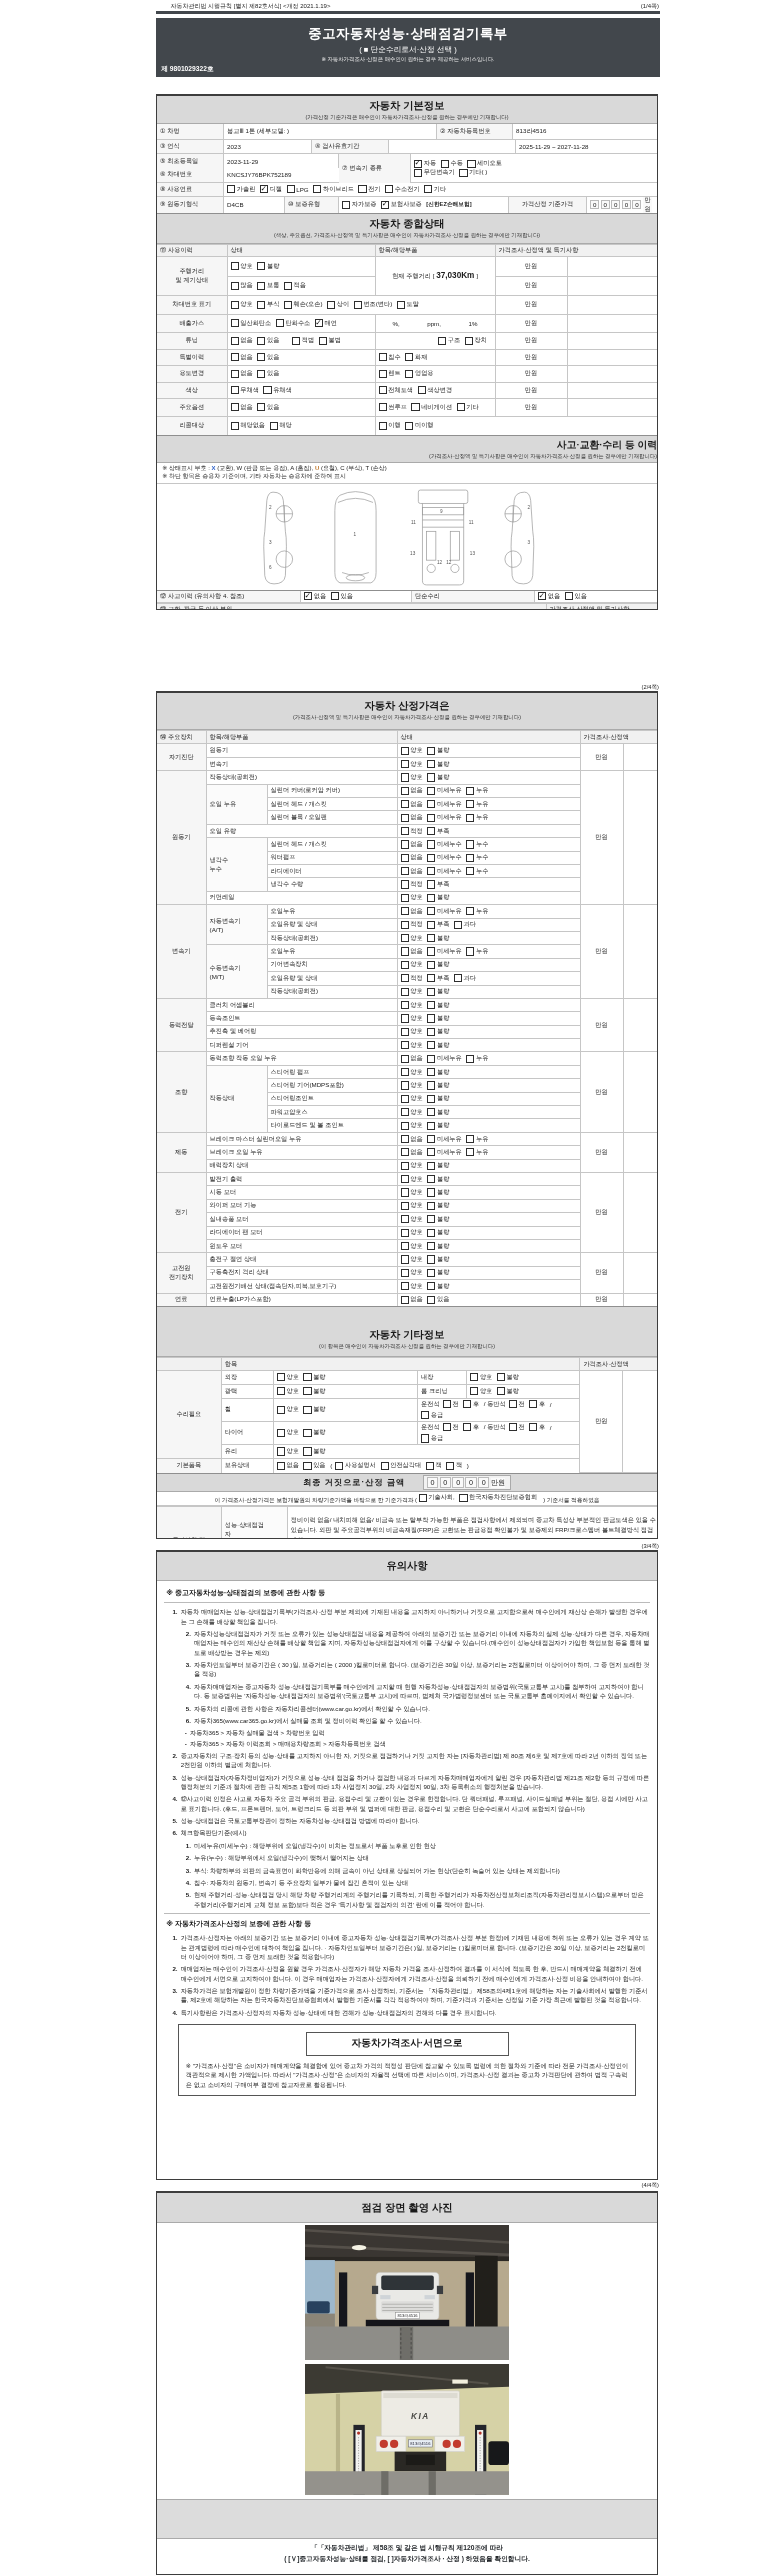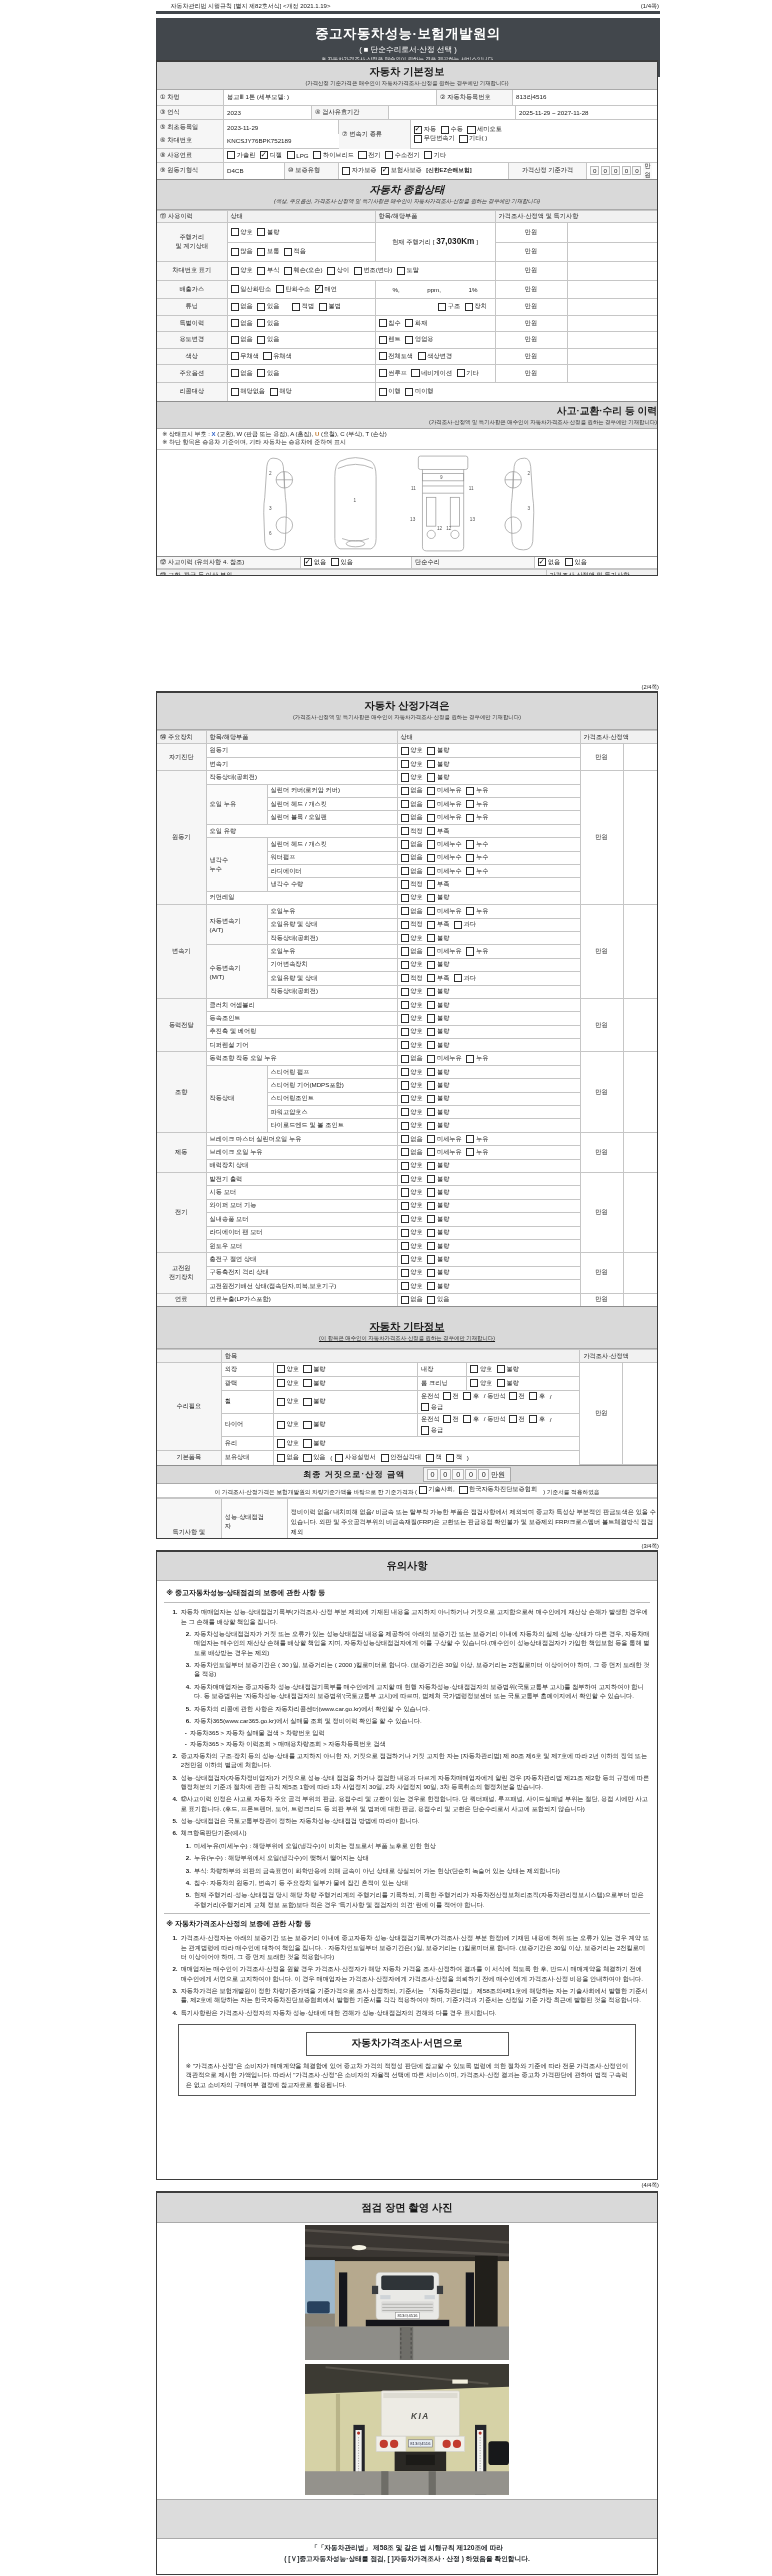--- a/index.html
+++ b/index.html
@@ -72,27 +72,27 @@
 
 <div id="doc">
 
   <div class="cap">
     <span class="l">자동차관리법 시행규칙 [별지 제82호서식] &lt;개정 2021.1.19&gt;</span>
     <span class="r">(1/4쪽)</span>
   </div>
 
   <div id="bar1"></div>
   <div id="dhead">
-    <div class="t">중고자동차성능·보험개발원의</div>
+    <div class="t">중고자동차성능·상태점검기록부</div>
     <div class="s">( ■ 단순수리로서·산정 선택 )</div>
     <div class="n">※ 자동차가격조사·산정은 매수인이 원하는 경우 제공하는 서비스입니다.</div>
     <div class="no">제 9801029322호</div>
   </div>
 
-  <div class="page" style="top:60px;height:516px;">
+  <div class="page" style="top:94px;height:516px;">
 
     <div class="band" style="height:27px;">
       <div class="bt">자동차 기본정보</div>
       <div class="bn">(가격산정 기준가격은 매수인이 자동차가격조사·산정을 원하는 경우에만 기재합니다)</div>
     </div>
 
     <div>
       <div class="frow" style="height:15.5px;">
         <div class="fc lbl" style="width:67px;">① 차명</div>
         <div class="fc" style="width:213px;">봉고Ⅲ 1톤 (세부모델:        )</div>
@@ -200,21 +200,21 @@
           <span>0</span>
             <span>0</span>
             <span>0</span>
             <span>0</span>
             <span>0</span>
           <span style="border:none;width:auto;">만원</span>
         </div>
       </div>
     </div>
 
-    <div class="band" style="height:29px;font-style:italic;">
+    <div class="band" style="height:29px;">
       <div class="bt">자동차 종합상태</div>
       <div class="bn">(색상, 주요옵션, 가격조사·산정액 및 특기사항은 매수인이 자동차가격조사·산정을 원하는 경우에만 기재합니다)</div>
     </div>
 
     <table>
       <colgroup>
           <col style="width:70px;">
           <col style="width:148px;">
           <col style="width:120px;">
           <col style="width:72px;">
@@ -1494,21 +1494,21 @@
                   <span class="ol">있음</span>
                 </span>
               </span>
             </td>
             <td class="man" rowspan="1" style="border-bottom: none;">만원</td>
             <td class="noR" rowspan="1" style="border-bottom: none;"></td>
           </tr>
         </tbody>
     </table>
 
-    <div class="band" style="height:31px;border-top:0.8px solid #8f8f8f;padding-top:10px;text-decoration:underline;">
+    <div class="band" style="height:31px;border-top:0.8px solid #8f8f8f;padding-top:18px;">
       <div class="bt">자동차 기타정보</div>
       <div class="bn">(이 항목은 매수인이 자동차가격조사·산정을 원하는 경우에만 기재합니다)</div>
     </div>
 
     <table>
       <colgroup>
           <col style="width:64px;">
           <col style="width:52px;">
           <col style="width:144px;">
           <col style="width:49px;">

